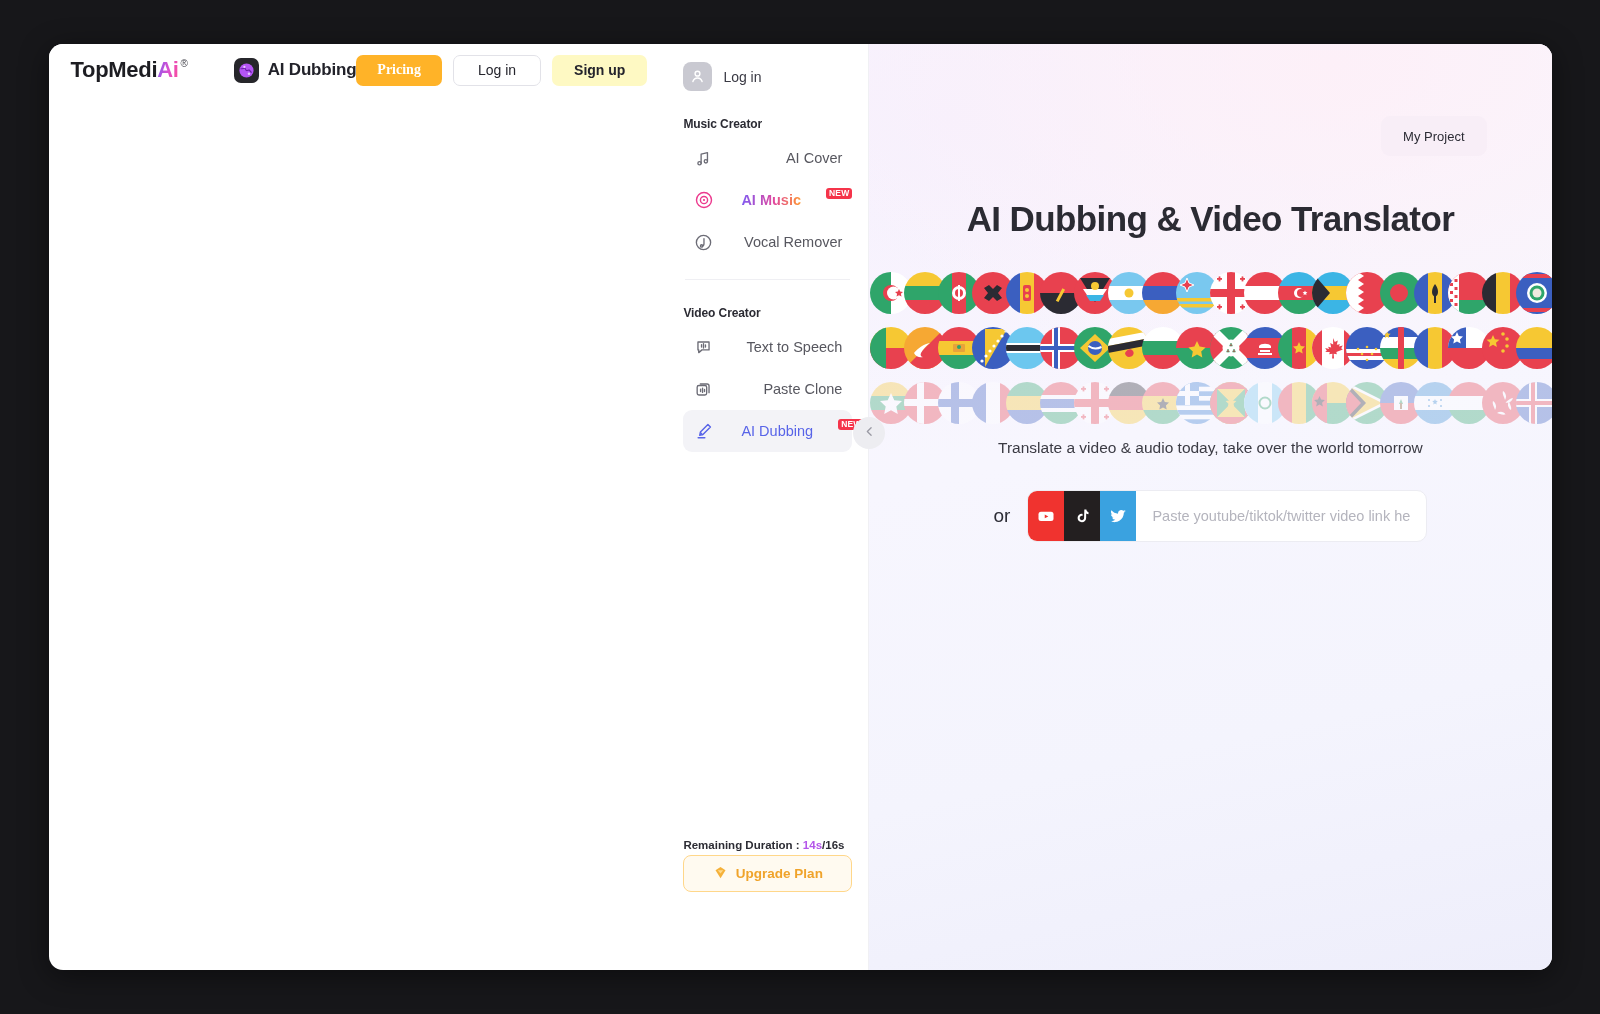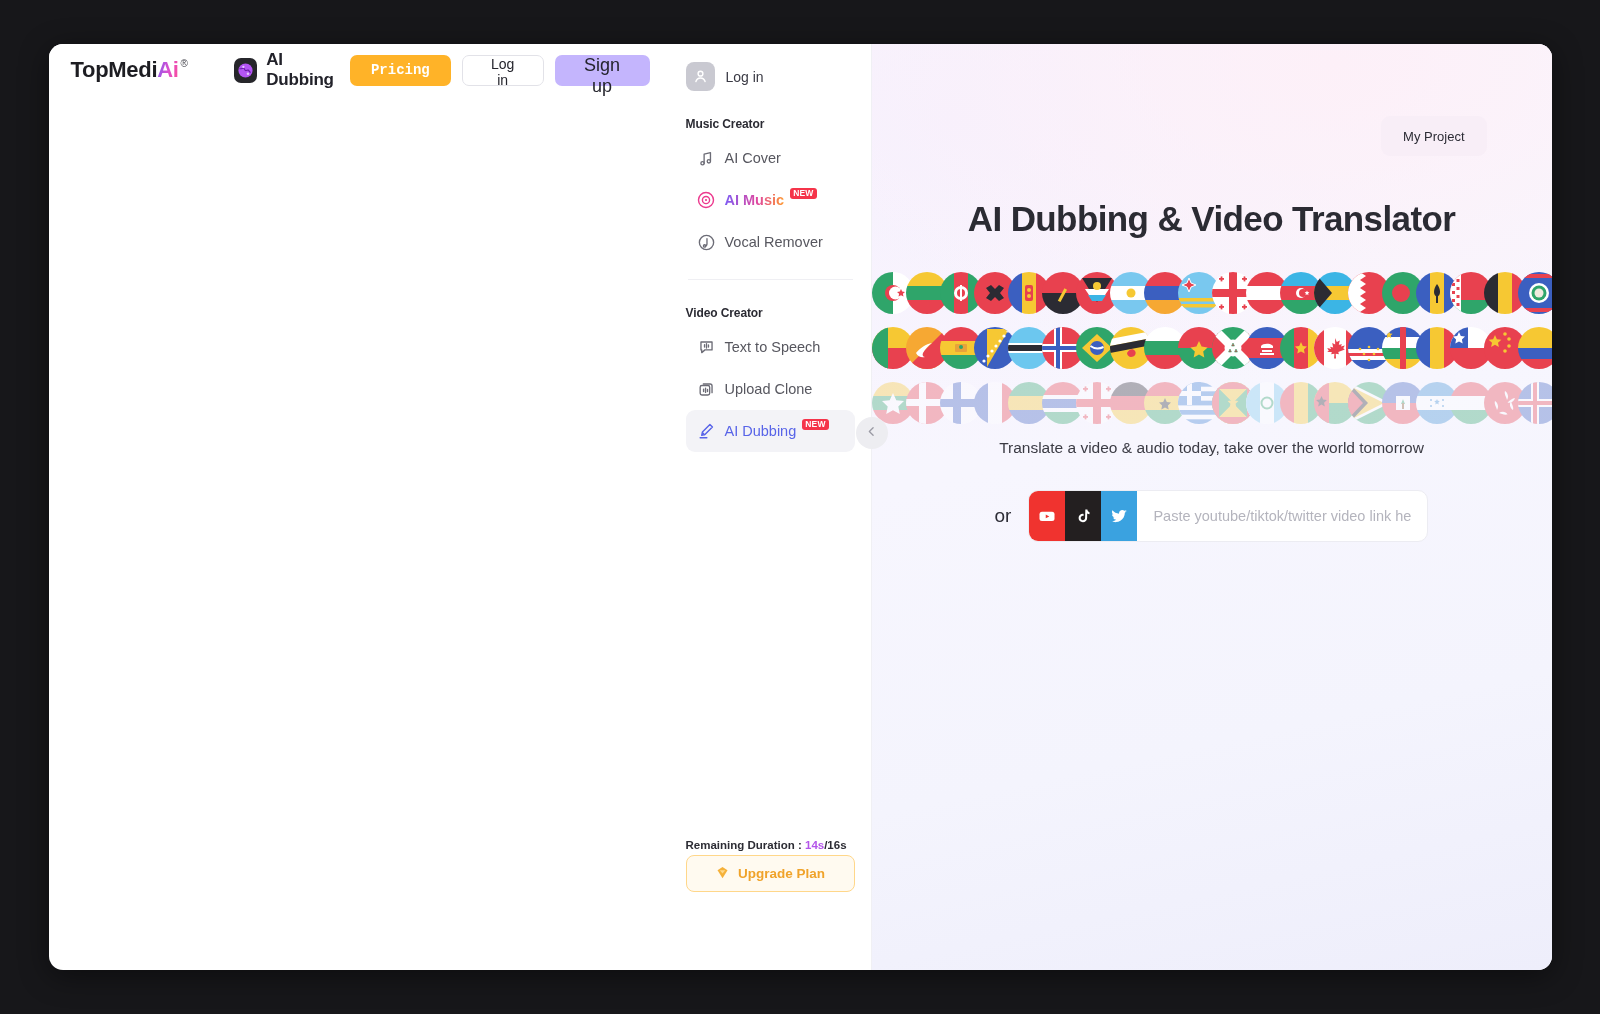--- a/index.html
+++ b/index.html
@@ -97,39 +97,39 @@
   .btn-pricing {
     background: #ffb328;
     color: #ffffff;
     font-size: 14px;
     font-weight: 600;
     border: none;
     border-radius: 7px;
     height: 31px;
     padding: 0 21px;
     cursor: pointer;
-    font-family: Liberation Mono, monospace;
+    font-family: Liberation Serif, serif;
   }
   .btn-login {
     background: #ffffff;
     color: #24242c;
     font-size: 14px;
     font-weight: 500;
     border: 1px solid #e2e2e8;
     border-radius: 7px;
     height: 31px;
     padding: 0 24px;
     cursor: pointer;
     font-family: inherit;
   }
   .btn-signup {
-    background: #c4b5fd;
+    background: #fef9c3;
     color: #24242c;
-    font-size: 18px;
-    font-weight: 400;
+    font-size: 14px;
+    font-weight: 700;
     border: none;
     border-radius: 7px;
     height: 31px;
     padding: 0 22px;
     cursor: pointer;
     font-family: inherit;
   }
 
   
   #body-split { flex: 1; display: flex; min-height: 0; position: relative; }
@@ -161,26 +161,27 @@
   .section-label {
     font-size: 12px;
     font-weight: 700;
     color: #2b2b33;
     margin: 26px 0 6px 0;
     letter-spacing: -0.1px;
   }
   .nav-item {
     display: flex;
     align-items: center;
-    gap: 8px;
+    gap: 27px;
     height: 42px;
     border-radius: 9px;
     padding: 0 10px;
     cursor: pointer;
     position: relative;
+    justify-content: space-between;
   }
   .nav-item.active { background: #f3f3f7; }
   .nav-label { font-size: 14.5px; color: #57575f; white-space: nowrap; }
   .nav-label.grad-music {
     font-weight: 600;
     background: linear-gradient(95deg, #7c5cf5 0%, #e0479f 55%, #ff9a2e 100%);
     -webkit-background-clip: text;
     background-clip: text;
     color: transparent;
   }
@@ -463,21 +464,21 @@
         </div>
 
         <div class="nav-item">
           <span class="nav-icon">
             <svg width="19" height="19" viewBox="0 0 24 24" fill="none" stroke="#6c6c76" stroke-width="1.7">
               <rect x="4" y="7" width="12" height="12" rx="2.2"></rect>
               <path d="M8 5h8.5A2.5 2.5 0 0 1 19 7.5V16" stroke-linecap="round"></path>
               <path d="M8.3 11.5v3M10.8 10.3v5.4M13.3 12v2.6" stroke-linecap="round"></path>
             </svg>
           </span>
-          <span class="nav-label">Upload Clone</span>
+          <span class="nav-label">Paste Clone</span>
         </div>
 
         <div class="nav-item active">
           <span class="nav-icon">
             <svg width="20" height="20" viewBox="0 0 24 24" fill="none" stroke="#5864e8" stroke-width="1.7">
               <path d="M16.7 4.3l3 3-9 9-3.8.8.8-3.8z" stroke-linejoin="round"></path>
               <path d="M5 20h8" stroke-linecap="round"></path>
               <path d="M7.9 14.1l2 2" stroke-linecap="round"></path>
             </svg>
           </span>

